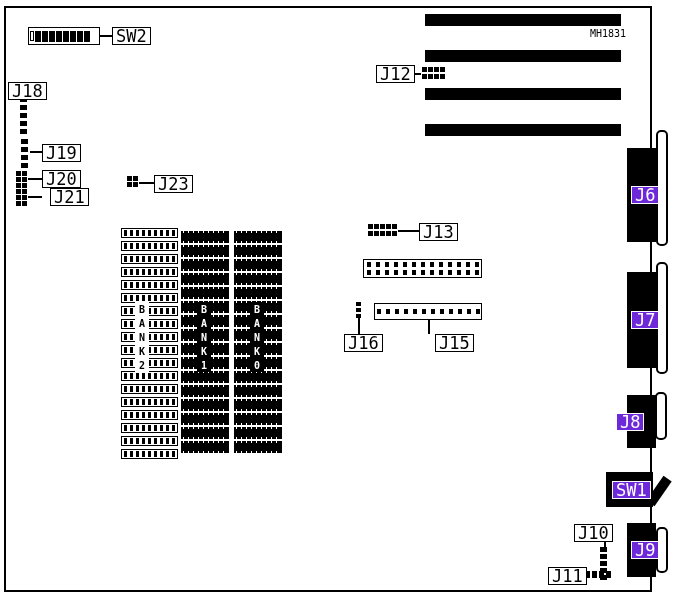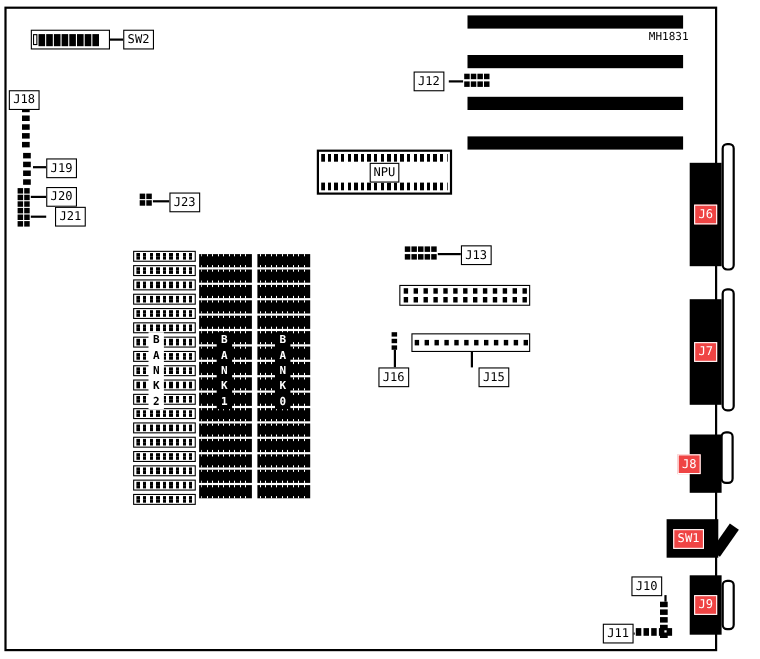--- a/index.html
+++ b/index.html
@@ -1,23 +1,23 @@
 <!DOCTYPE html>
 <html><head>
 <meta charset="utf-8">
 <style>
   *{margin:0;padding:0;box-sizing:border-box}
   html,body{background:#fff}
   body{width:691px;height:599px;position:relative;overflow:hidden;
        font-family:"DejaVu Sans Mono","Liberation Mono",monospace;color:#000}
   .board{position:absolute;left:0;top:0;width:691px;height:599px}
   .frame{position:absolute;left:4px;top:6px;width:648px;height:586px;border:2px solid #000;z-index:1}
-  .lbl{position:absolute;background:#fff;border:1px solid #000;font-size:11px;line-height:14px;
+  .lbl{position:absolute;background:#fff;border:1px solid #000;font-size:17px;line-height:14px;
        padding:1px 3px;white-space:nowrap;z-index:7}
-  .lbl.inv{background:#ef4444;color:#fff;border:1px solid #fff}
+  .lbl.inv{background:#6d28d9;color:#fff;border:1px solid #fff}
   .line{position:absolute;background:#000;z-index:5}
   .slot{position:absolute;left:425px;width:196px;height:12px;background:#000;z-index:2}
   .ptxt{position:absolute;font-size:10px;z-index:3}
   .pin{width:5px;height:5px;background:#000}
   .pin-s{width:4px;height:5px;background:#000}
   .pins-v{position:absolute;display:flex;flex-direction:column;gap:3px;z-index:4}
   .pins-v .pin{width:7px;height:5px}
   .pins-v16{position:absolute;display:flex;flex-direction:column;gap:2px;z-index:4}
   .pins-v16 .pin{width:5px;height:4px}
   .pins-h{position:absolute;display:flex;gap:2px;z-index:4}
@@ -143,23 +143,20 @@
 
   <div class="grid" style="left:127px;top:176px;grid-template-columns:repeat(2,5px);gap:1px">
       <div class="pin"></div>
       <div class="pin"></div>
       <div class="pin"></div>
       <div class="pin"></div>
     </div>
   <div class="line" style="left:139px;top:182px;width:15px;height:2px"></div>
   <div class="lbl" style="left:154px;top:175px">J23</div>
 
-  <div class="npu">
-    <div class="lbl">NPU</div>
-  </div>
 
   <div class="grid" style="left:368px;top:224px;grid-template-columns:repeat(5,5px);gap:2px 1px">
       <div class="pin"></div>
       <div class="pin"></div>
       <div class="pin"></div>
       <div class="pin"></div>
       <div class="pin"></div>
       <div class="pin"></div>
       <div class="pin"></div>
       <div class="pin"></div>

